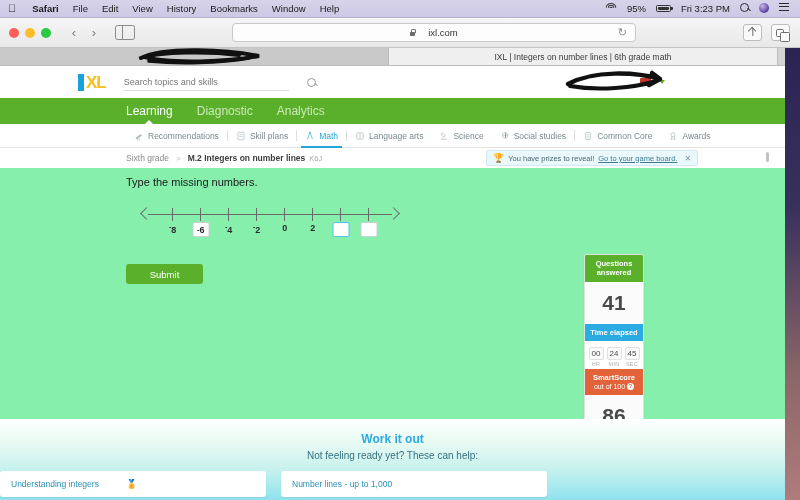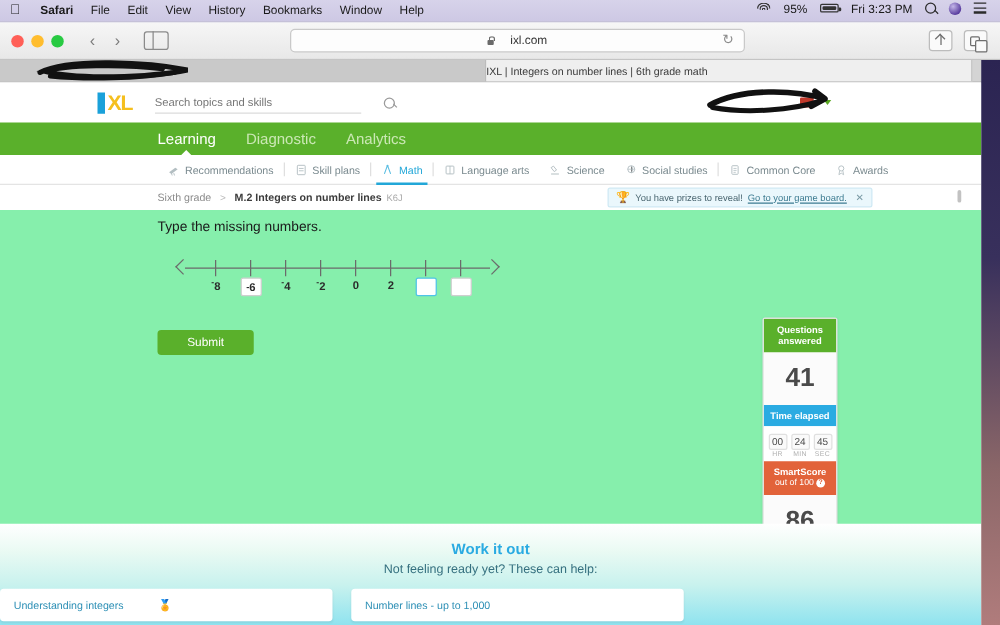--- a/index.html
+++ b/index.html
@@ -46,40 +46,40 @@
     border-bottom:1px solid #c4c4c4;
     display:flex; align-items:center;
   }
   .traffic { display:flex; gap:6px; padding-left:9px; }
   .traffic span { width:10px; height:10px; border-radius:50%; display:block; }
   .nav-arrows { display:flex; gap:2px; margin-left:14px; color:#7c7c7c; font-size:13px; }
   .nav-arrows span { width:18px; text-align:center; line-height:1; }
   .sidebar-btn { margin-left:12px; width:20px; height:15px; border:1.3px solid #8a8a8a; border-radius:2.5px; position:relative; }
   .sidebar-btn::after { content:""; position:absolute; left:6px; top:-1.3px; bottom:-1.3px; width:1.3px; background:#8a8a8a; }
   .urlbar {
-    position:absolute; left:232px; width:364px; height:19px;
+    position:absolute; left:232px; width:404px; height:19px;
     background:#fdfdfd; border:1px solid #c9c9c9; border-radius:4px;
     display:flex; align-items:center; justify-content:center; gap:13px;
     font-size:9.5px; color:#333;
   }
   .lock { width:5px; height:7px; position:relative; display:inline-block; }
   .lock::before { content:""; position:absolute; left:0.2px; bottom:0; width:4.6px; height:4px; background:#6a6a6a; border-radius:0.8px; }
   .lock::after { content:""; position:absolute; left:1.1px; top:0; width:2.8px; height:3.4px; border:1px solid #6a6a6a; border-bottom:none; border-radius:2px 2px 0 0; }
   .reload { position:absolute; right:8px; font-size:11px; color:#8a8a8a; line-height:1; }
   .tb-right { margin-left:auto; display:flex; gap:9px; padding-right:10px; }
   .tb-btn { width:19px; height:17px; border:1px solid #bcbcbc; border-radius:3px; position:relative; background:#fafafa; }
   .share-g { position:absolute; left:50%; top:3px; transform:translateX(-50%); width:1.4px; height:8px; background:#6e6e6e; }
   .share-g::before { content:""; position:absolute; left:-2.6px; top:0; width:4.6px; height:4.6px; border-left:1.4px solid #6e6e6e; border-top:1.4px solid #6e6e6e; transform:rotate(45deg); }
   .tabs-g { position:absolute; left:4px; top:3.5px; width:8px; height:8px; border:1.3px solid #6e6e6e; border-radius:1.5px; }
   .tabs-g::after { content:""; position:absolute; left:3px; top:2px; width:8px; height:8px; border:1.3px solid #6e6e6e; border-radius:1.5px; background:#fafafa; }
 
   
   .tabbar { position:absolute; top:48px; left:0; width:800px; height:18px;
     background:#d4d4d4; border-bottom:1px solid #bcbcbc; display:flex; align-items:stretch; }
-  .tab { flex:1; display:flex; align-items:center; justify-content:flex-start;
+  .tab { flex:1; display:flex; align-items:center; justify-content:center;
     font-size:8.5px; color:#3a3a3a; border-right:1px solid #bcbcbc; position:relative; overflow:hidden; }
   .tab.active { background:#efefef; }
   .tab.redacted { background:#c9c9c9; }
   .newtab { width:22px; display:flex; align-items:center; justify-content:center; color:#777; font-size:12px; }
 
   
   .page { position:absolute; top:66px; left:0; width:785px; height:434px; background:#fff; overflow:hidden; }
 
   .ixl-header { height:32px; background:#fff; display:flex; align-items:center; position:relative; }
   .ixl-logo { margin-left:78px; display:flex; align-items:stretch; height:17px;justify-content:flex-end; }
@@ -134,21 +134,21 @@
   .lbl sup { font-size:7px; vertical-align:super; font-weight:bold; }
   .ansbox { position:absolute; top:24px; transform:translateX(-50%); width:17px; height:15px;
       border:1px solid #cfcfcf; border-radius:2px; background:#fff; display:flex; align-items:center; justify-content:center;
       font-size:9px; color:#2b2b2b; font-weight:bold; }
   .ansbox.focused { border:1.4px solid #4fc3e8; }
 
   .submit { position:absolute; left:126px; top:96px; width:77px; height:20px; background:#5ab02b;
       border:none; border-radius:3px; color:#fff; font-size:9.5px; font-family:"Liberation Sans", sans-serif; cursor:pointer; }
 
   
-  .panel { position:absolute; left:610px; top:86px; width:60px; background:#fff;
+  .panel { position:absolute; left:584px; top:86px; width:60px; background:#fff;
      border:1px solid #e2e2e2; border-radius:2px; overflow:hidden; text-align:center;
      box-shadow:0 1px 2px rgba(0,0,0,.08); }
   .panel .hdr { background:#5ab02b; color:#fff; font-size:7.5px; font-weight:bold; padding:4px 2px; line-height:1.25; }
   .panel .hdr.blue { background:#2aabe2; }
   .panel .hdr.orange { background:#e2633a; font-weight:bold; }
   .panel .hdr.orange .sub { font-weight:normal; font-size:7px; display:block; }
   .panel .big { font-size:21px; color:#4a4a4a; font-weight:bold; padding:9px 0; background:#fbfbfb; }
   .timer { display:flex; justify-content:center; gap:3px; padding:6px 0 2px; background:#fff; }
   .timer .cell { width:15px; }
   .timer .num { font-size:8px; color:#4a4a4a; border:1px solid #e0e0e0; border-radius:2px; padding:1px 0; background:#fafafa; }

